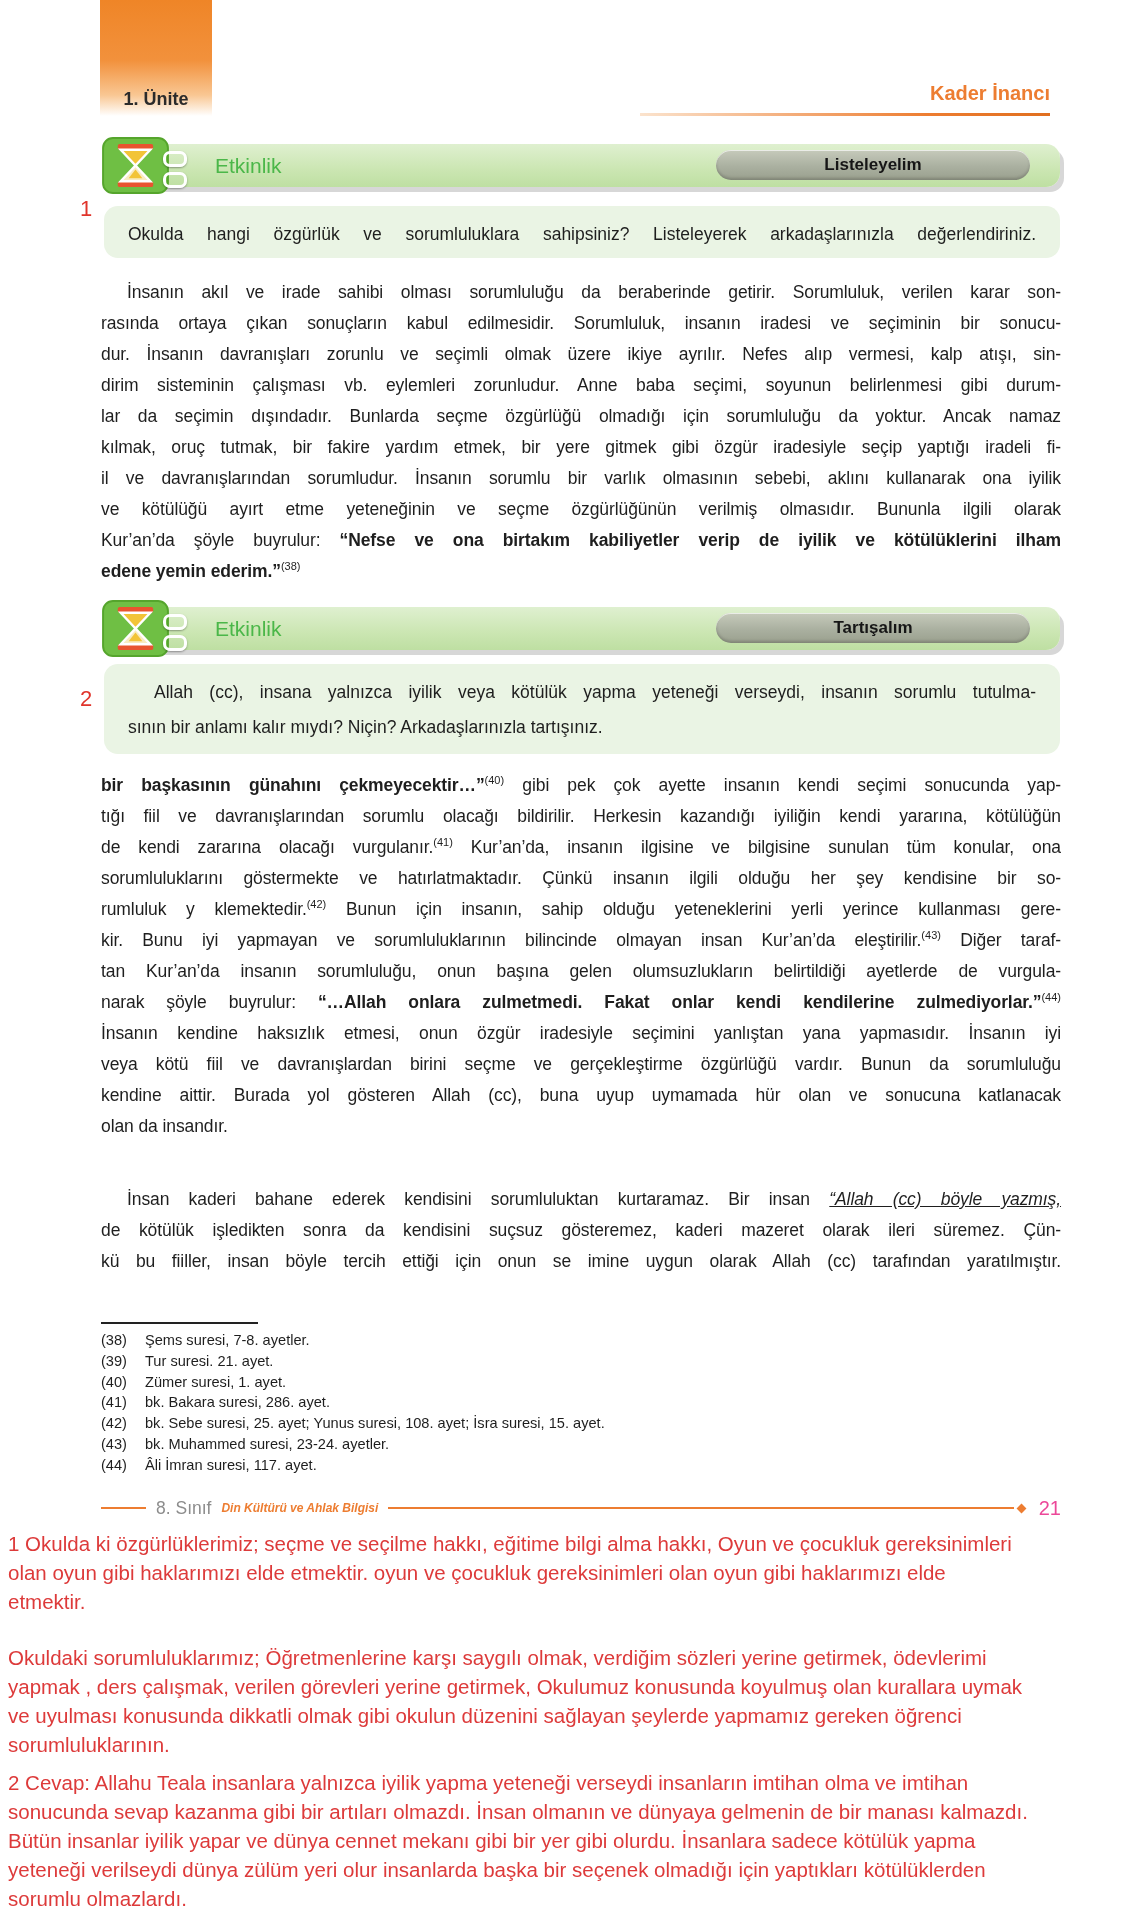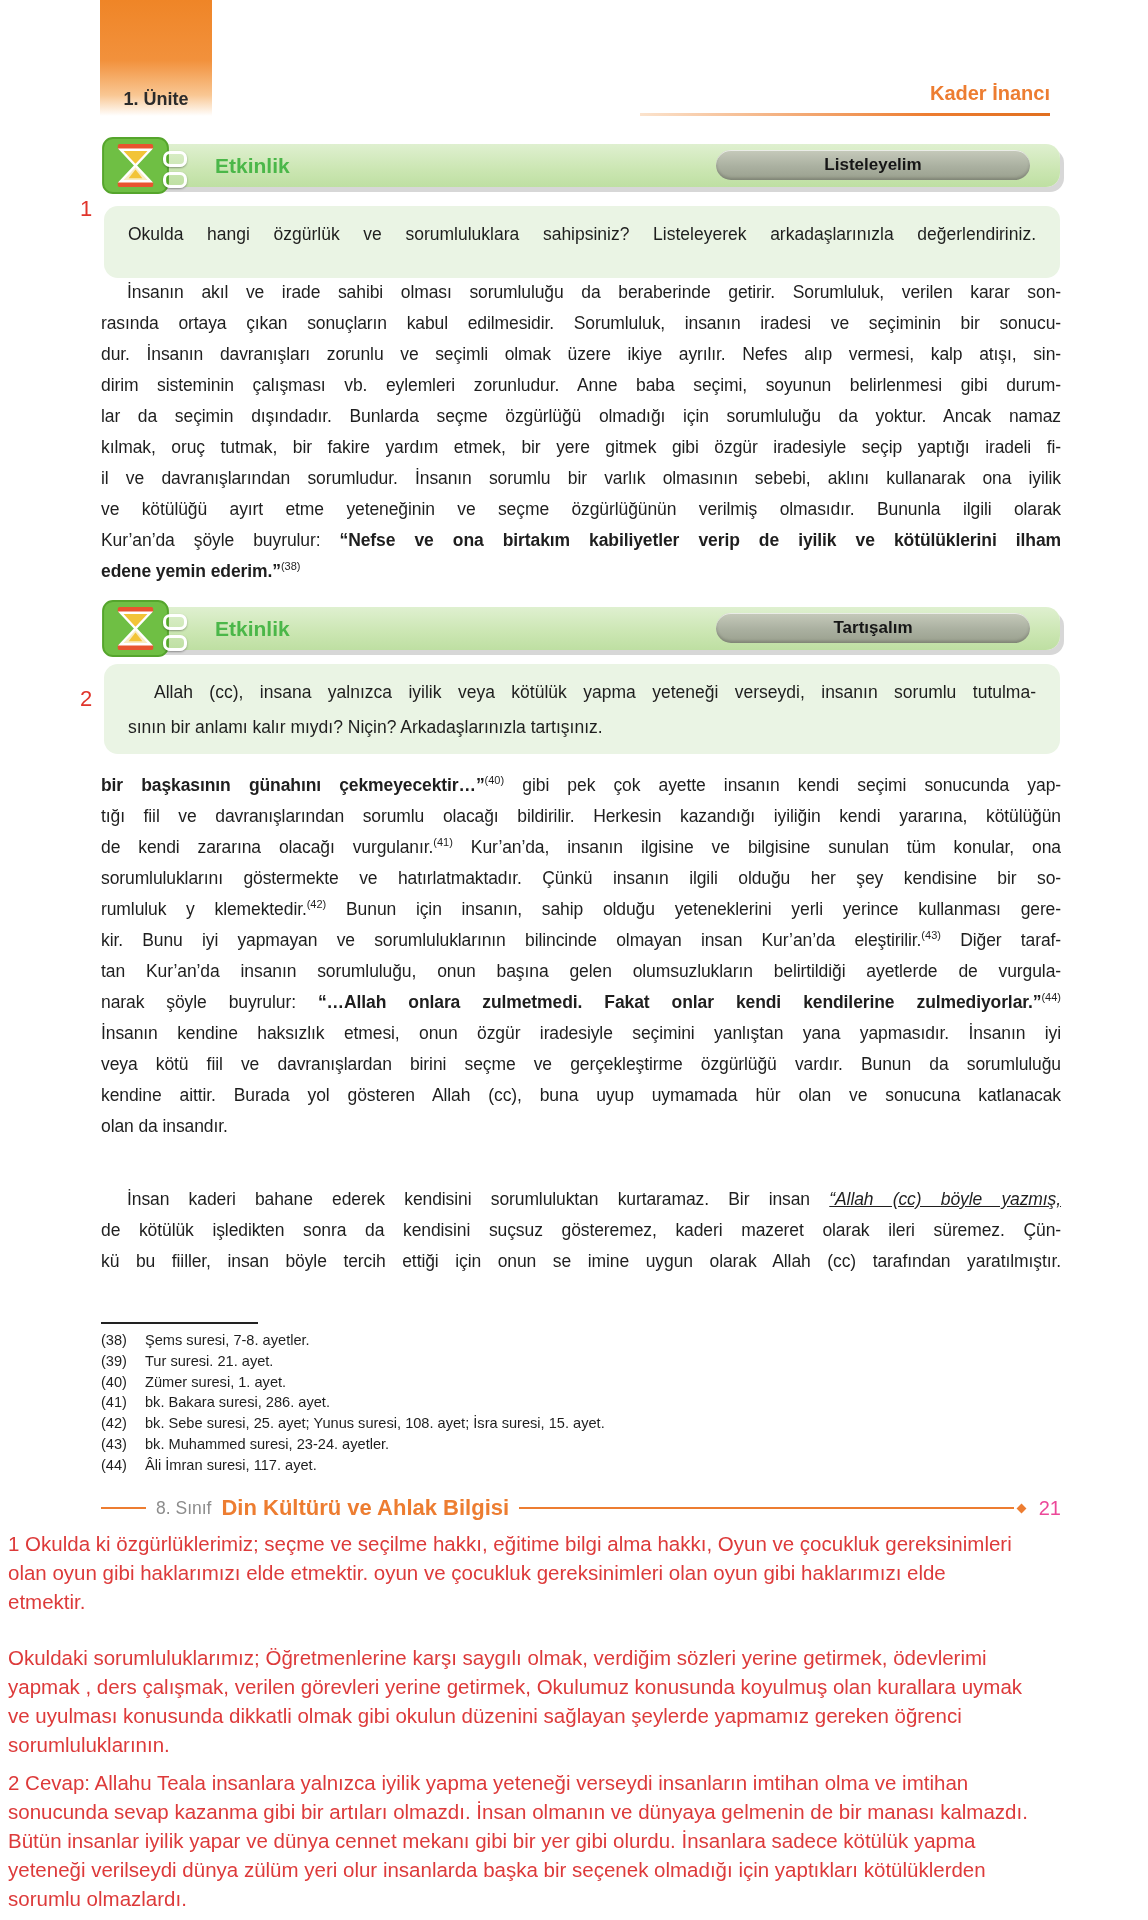--- a/index.html
+++ b/index.html
@@ -18,30 +18,30 @@
 
   
   .abar{position:absolute;left:152px;width:908px;height:43px;
     background:linear-gradient(180deg,#dff0d0 0%,#cbe6b2 60%,#bedfa2 100%);
     border-radius:4px 14px 14px 4px;
     box-shadow:4px 5px 0 rgba(150,150,150,.38);}
   .aicon{position:absolute;left:101px;width:69px;height:57px;}
   .ring{position:absolute;width:18px;height:10px;border:3px solid #ffffff;border-radius:7px;
     background:transparent;box-shadow:0 1px 2px rgba(0,0,0,.35);}
   .atitle{position:absolute;left:215px;width:200px;height:43px;line-height:43px;
-    font-size:21px;font-weight:bold;color:var(--accent-green,#4bb749);}
+    font-size:21px;font-weight:normal;color:var(--accent-green,#4bb749);}
   .pill{position:absolute;left:716px;width:314px;height:30px;line-height:30px;text-align:center;
     background:linear-gradient(180deg,#c6cabb 0%,#aab0a0 55%,#9aa08e 100%);
     border-radius:15px;font-size:17px;font-weight:bold;color:#161616;
     box-shadow:inset 0 1px 0 rgba(255,255,255,.65), inset 0 -2px 3px rgba(0,0,0,.18);}
 
   
   .qbox{position:absolute;left:104px;width:956px;background:var(--box-green,#eaf4e4);
     border-radius:14px;padding:0 24px;box-sizing:border-box;font-size:17.5px;color:#1e1e1e;}
-  .qbox1{top:206px;height:72px;}
+  .qbox1{top:206px;height:52px;}
   .qbox1 .tline{line-height:56px;}
   .qbox2{top:664px;height:90px;padding-top:11px;}
   .qbox2 .tline{line-height:35px;}
   .margin-num{position:absolute;left:80px;width:22px;font-size:22px;color:#e0342b;}
 
   
   .para{position:absolute;left:101px;width:960px;font-size:17.5px;line-height:31px;
     letter-spacing:-0.1px;color:#1e1e1e;}
   .tline{text-align:justify;text-align-last:justify;}
   .tleft{text-align:left;text-align-last:left;}
@@ -54,21 +54,21 @@
 
   
   .fnrule{position:absolute;left:101px;top:1322px;width:157px;height:2px;background:#222222;}
   .fns{position:absolute;left:101px;top:1330px;width:960px;font-size:14.6px;line-height:20.8px;color:#1e1e1e;}
 
   
   .footer{position:absolute;left:101px;top:1494px;width:960px;height:28px;
     display:flex;align-items:center;gap:10px;}
   .fdash{width:45px;height:2px;background:var(--accent-orange,#ed7d31);}
   .fprefix{font-size:17.5px;color:#8c8c8c;white-space:nowrap;}
-  .fname{font-size:22px;font-weight:bold;color:var(--accent-orange,#ed7d31);white-space:nowrap;}
+  .fname{font-size:12px;font-weight:bold;color:var(--accent-orange,#ed7d31);white-space:nowrap;font-style:italic;}
   .fline{flex:1;height:2px;background:var(--accent-orange,#ed7d31);}
   .farrow{width:7px;height:7px;background:var(--accent-orange,#ed7d31);transform:rotate(45deg);margin-left:-6px;}
   .fpage{font-size:20px;color:#ec4899;padding-left:4px;}
 
   
   .ans{position:absolute;left:8px;width:1136px;font-size:20.5px;line-height:29px;
     color:var(--answer-red,#dd3a3a);}
   .ans .tline{white-space:nowrap;}
 </style>
 </head>

